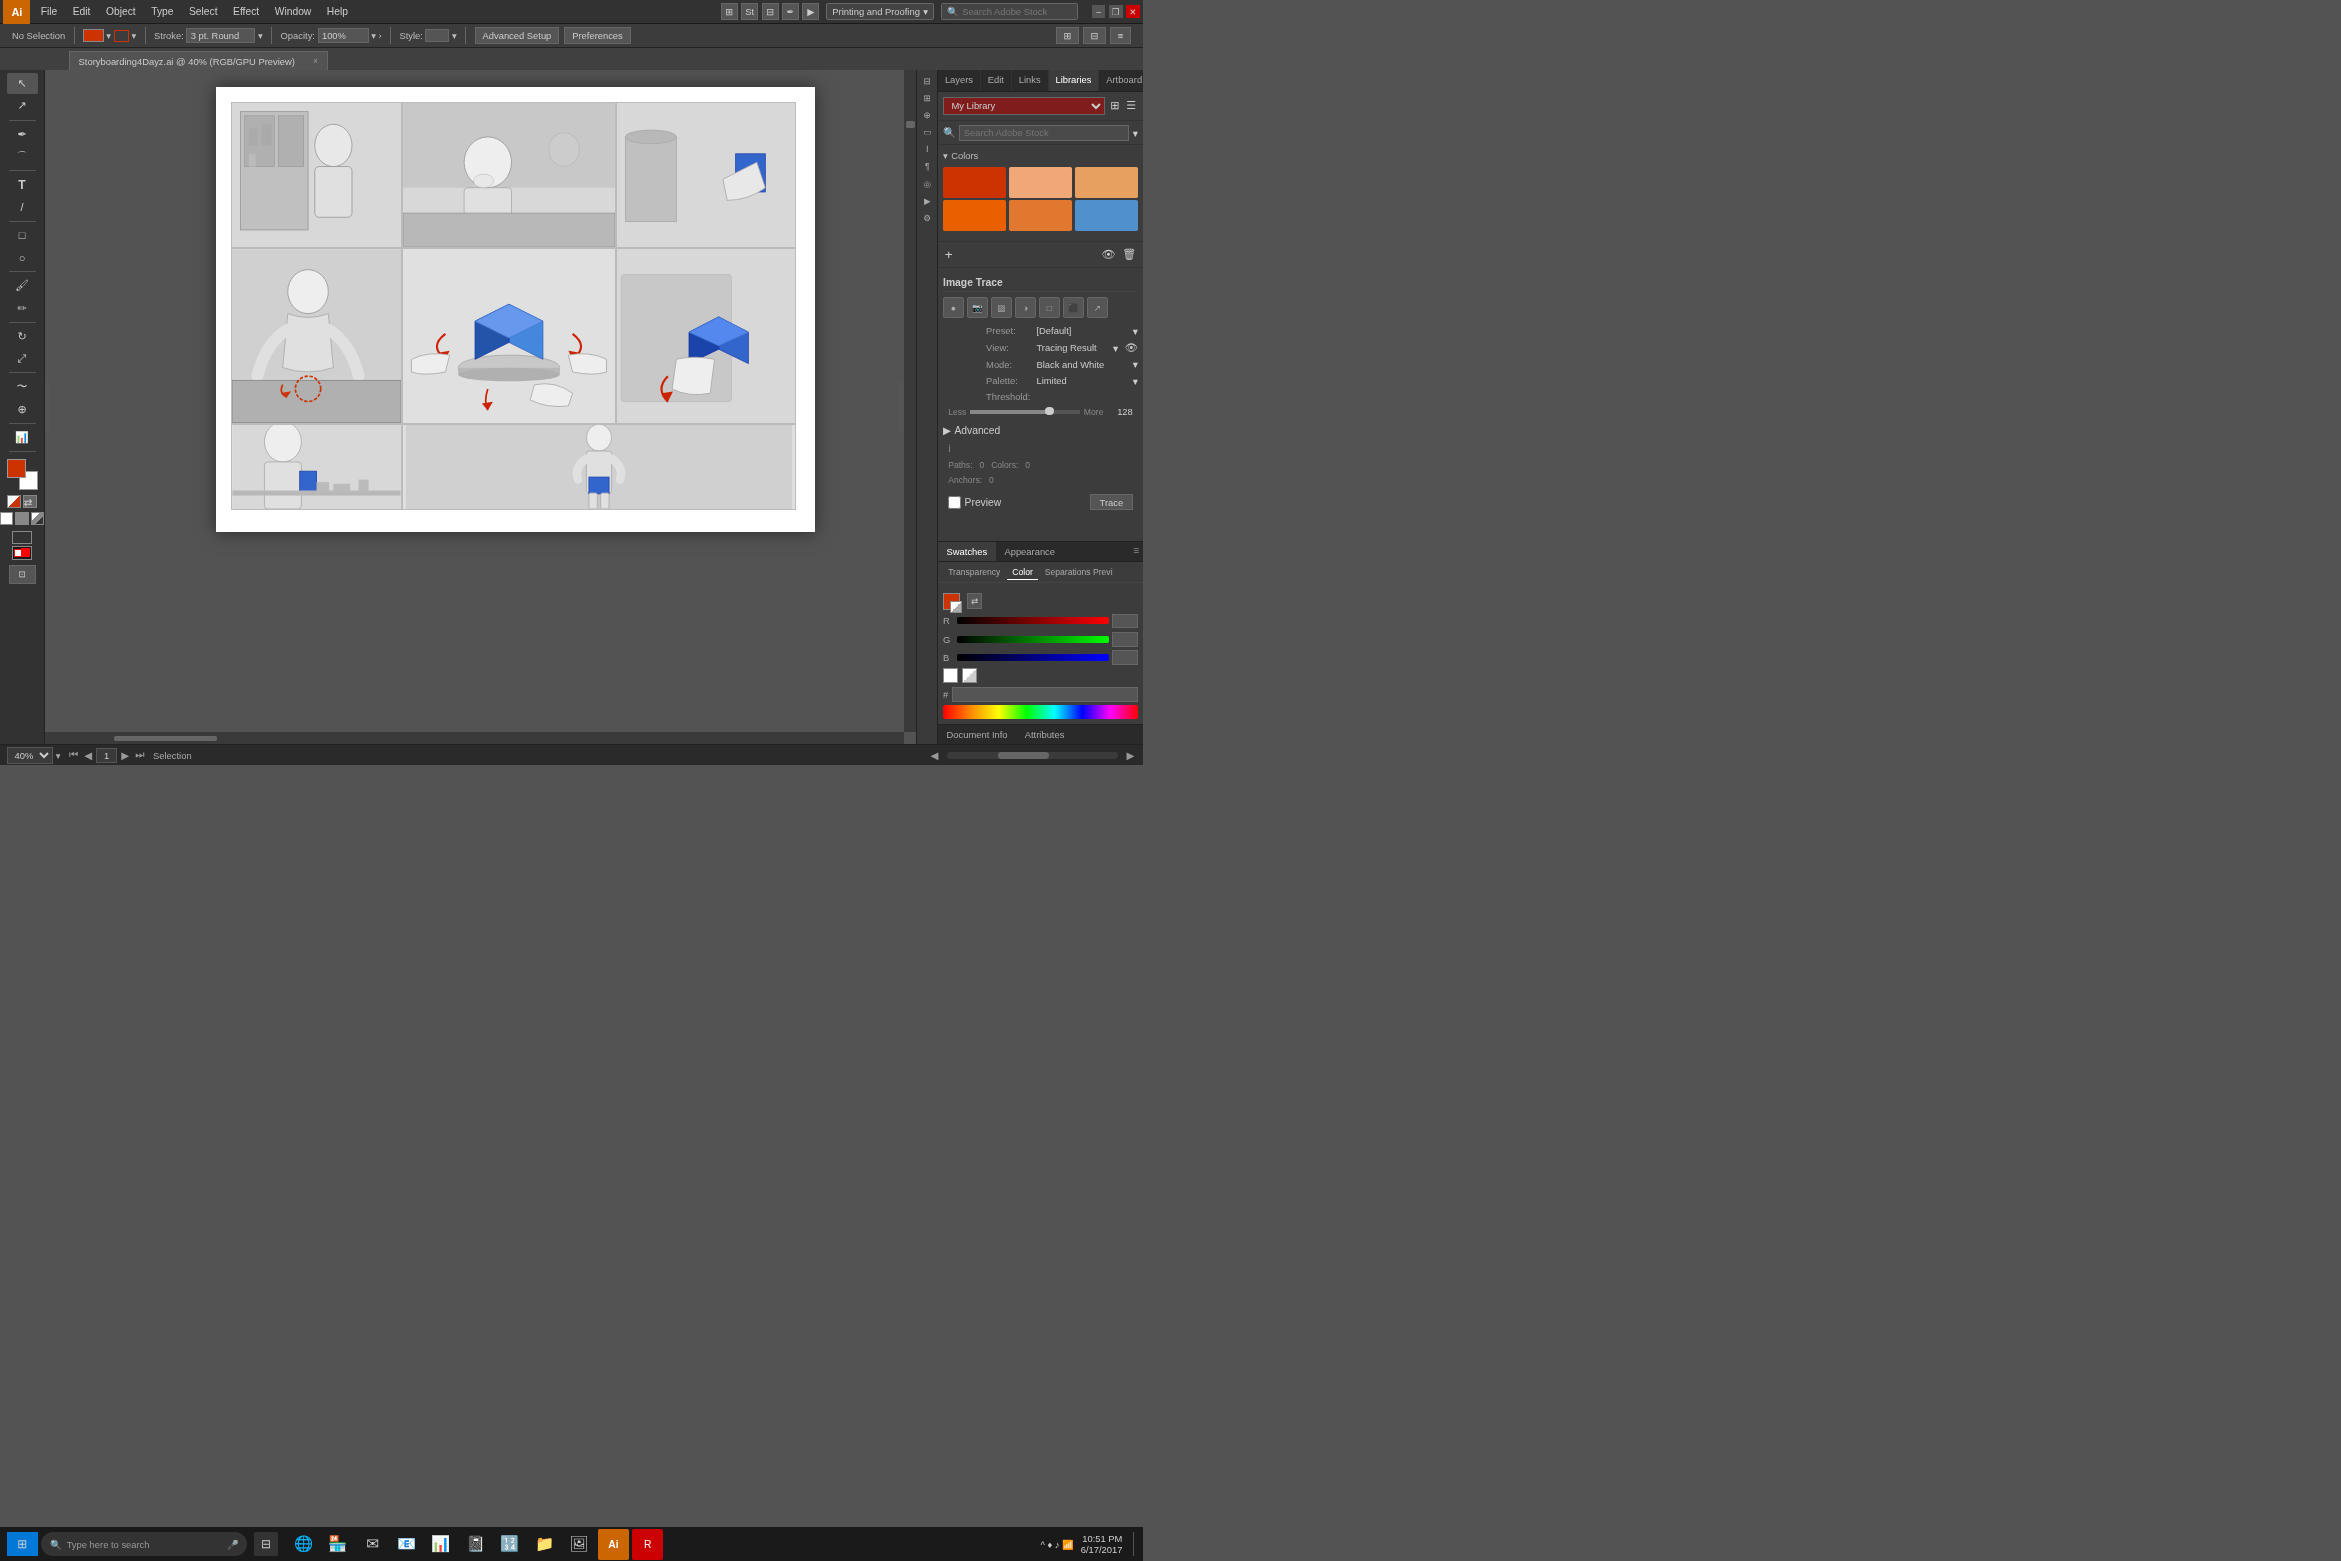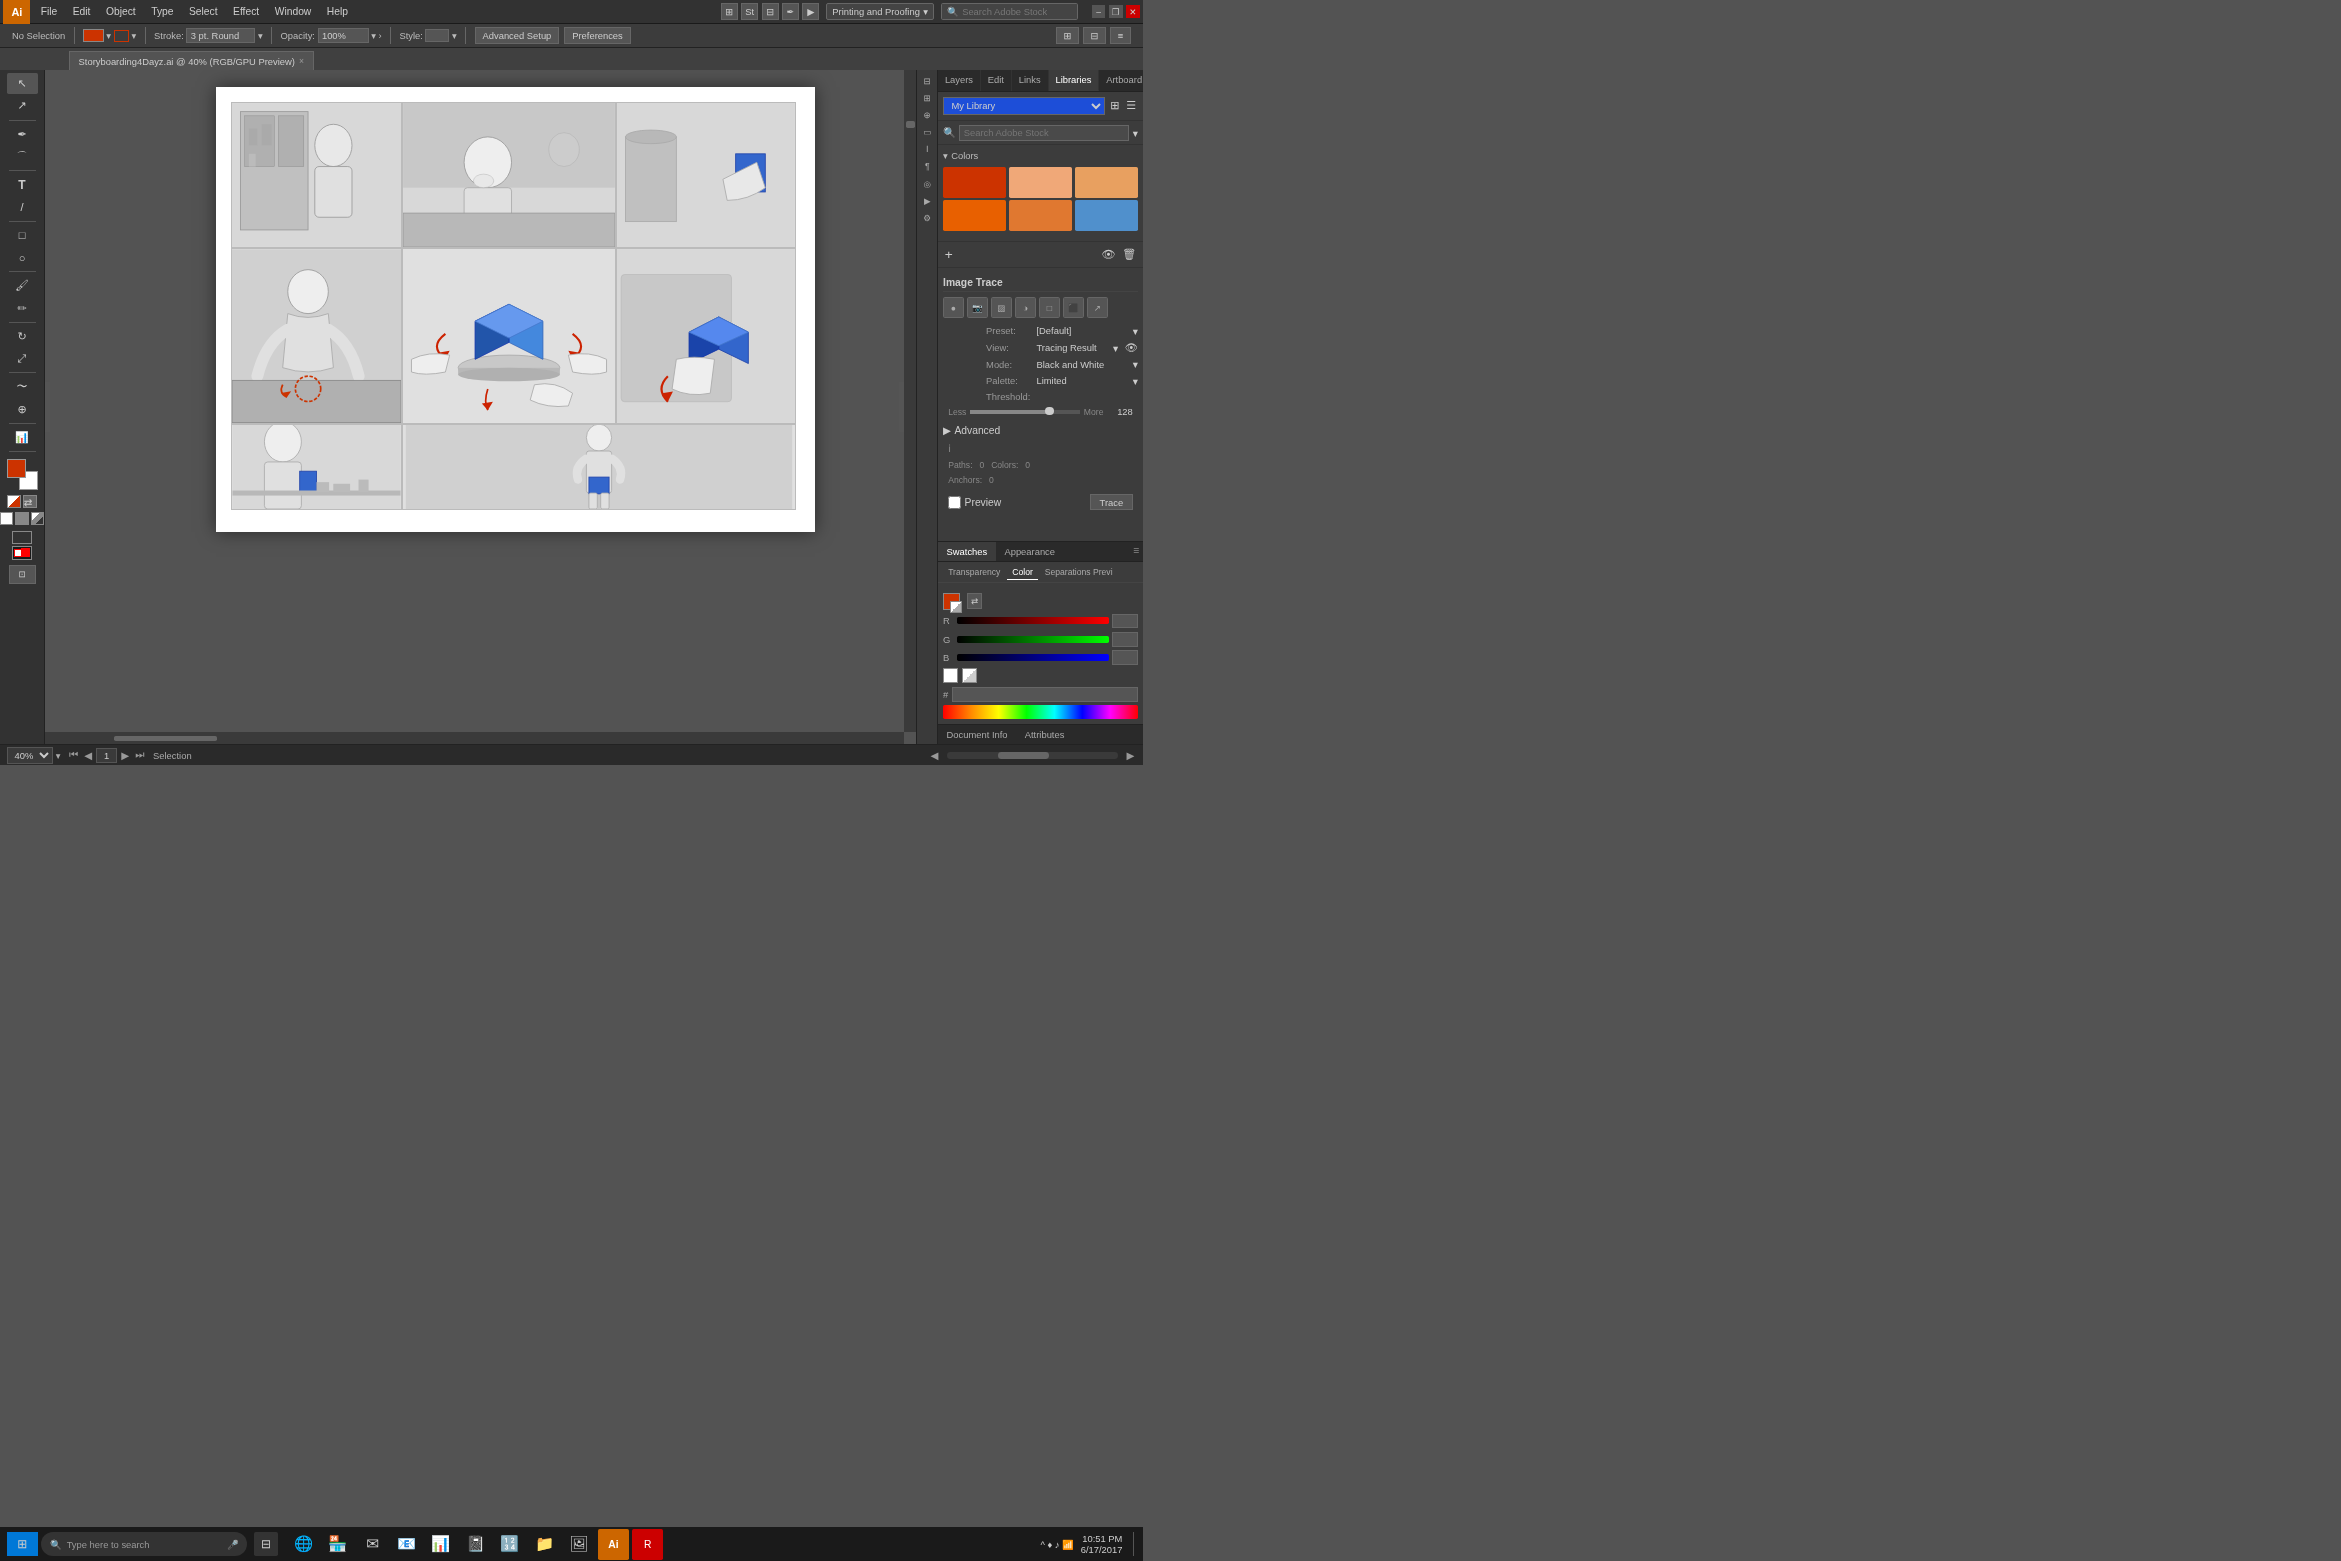--- a/index.html
+++ b/index.html
@@ -151,21 +151,21 @@
     .tab {
       height: 19px;
       background: #535353;
       border: 0.9px solid #666;
       border-bottom: none;
       padding: 1.7px 8.6px;
       font-size: 9.4px;
       color: #ccc;
       display: flex;
       align-items: center;
-      gap: 4px;
+      gap: 18px;
     }
     .tab-close {
       font-size: 8.6px;
       color: #999;
       cursor: pointer;
     }
 
     
     .main-layout {
       display: flex;
@@ -295,21 +295,21 @@
     }
     .library-header {
       display: flex;
       align-items: center;
       padding: 5.1px;
       gap: 3.4px;
       border-bottom: 0.9px solid #333;
     }
     .library-select {
       flex: 1;
-      background: #1d4ed8;
+      background: #7f1d1d;
       border: 0.9px solid #666;
       color: #ccc;
       padding: 1.7px 3.4px;
       font-size: 9.4px;
     }
     .lib-icon-btn {
       background: transparent;
       border: none;
       color: #ccc;
       cursor: pointer;

